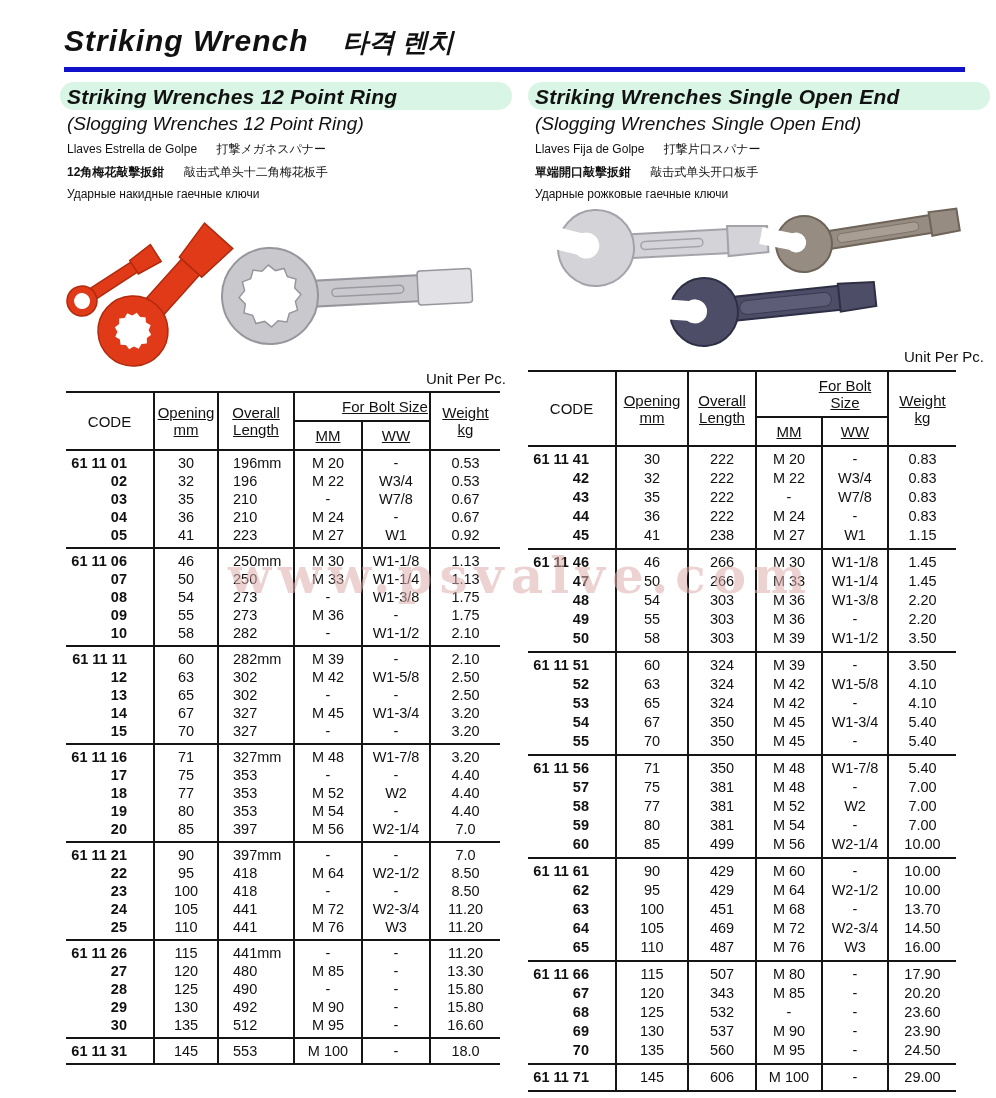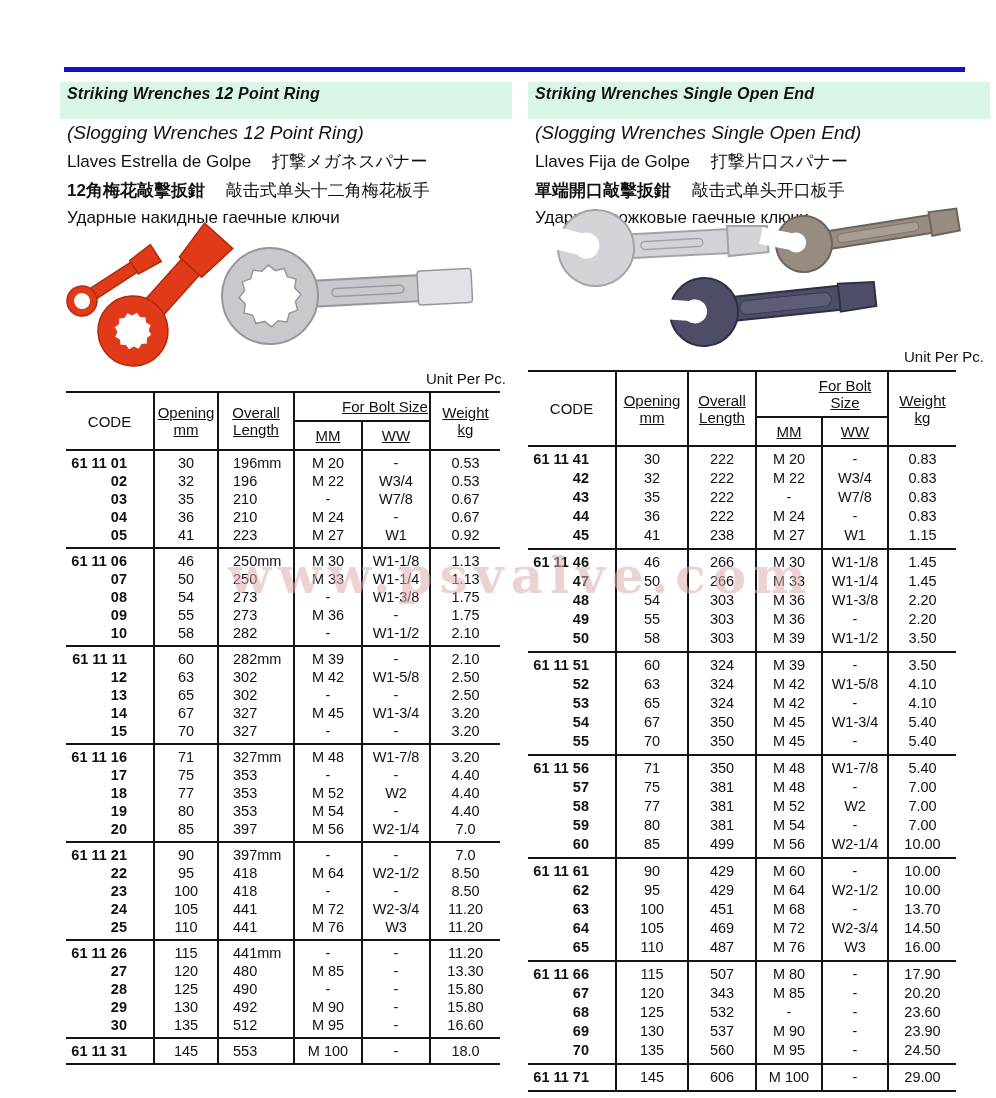--- a/index.html
+++ b/index.html
@@ -22,25 +22,25 @@
   .page-title .en{font-size:30px;font-weight:bold;font-style:italic;letter-spacing:1px;}
   .page-title .ko{font-size:26px;font-weight:bold;font-style:italic;margin-left:34px;}
   .rule{position:absolute;left:64px;top:67px;width:901px;height:5px;background:var(--rule-blue,#1111cc);}
 
   
   .section{position:absolute;top:82px;}
   .section.left{left:60px;width:452px;}
   .section.right{left:528px;width:462px;}
   .sec-heading{
     display:block;width:100%;background:var(--heading-highlight,#d8f5e6);
-    font-size:16px;font-weight:bold;font-style:italic;
-    padding:3px 4px 16px 7px;white-space:nowrap;letter-spacing:0.2px;
+    font-size:21px;font-weight:bold;font-style:italic;
+    padding:3px 4px 1px 7px;white-space:nowrap;letter-spacing:0.2px;border-radius:14px;
   }
   .sec-subheading{font-size:19px;font-weight:normal;font-style:italic;padding:3px 0 0 7px;white-space:nowrap;}
-  .intro-line{font-size:17px;padding:6px 0 0 7px;white-space:nowrap;}
+  .intro-line{font-size:12px;padding:6px 0 0 7px;white-space:nowrap;}
   .intro-line .b{font-weight:bold;}
   .intro-line .gap{margin-left:16px;}
 
   
   .photo{position:absolute;left:0;}
   .section.left .photo{top:122px;width:452px;height:168px;}
   .section.right .photo{top:118px;width:462px;height:152px;}
 
   
   .unit-label{position:absolute;right:6px;font-size:15px;}
@@ -102,20 +102,23 @@
   .f-blue{fill:var(--wrench-blue,#4d4d68);stroke:#2e2e44;stroke-width:2;}
   .f-blue-lt{fill:#5d5d78;stroke:#3a3a52;stroke-width:1;}
   .cut{fill:#ffffff;stroke:none;}
   .cut-s{fill:#ffffff;stroke:#96969c;stroke-width:1.5;}
 </style>
 </head>
 <body>
 
 <div class="page">
 
+  <div class="page-title">
+    <span class="en">Striking Wrench</span><span class="ko">타격 렌치</span>
+  </div>
   <div class="rule"></div>
 
   <div class="section left">
     <div class="sec-heading">Striking Wrenches 12 Point Ring</div>
     <div class="sec-subheading">(Slogging Wrenches 12 Point Ring)</div>
     <div class="intro-line">
       <span>Llaves Estrella de Golpe</span>
       <span class="gap">打撃メガネスパナー</span>
     </div>
     <div class="intro-line">

